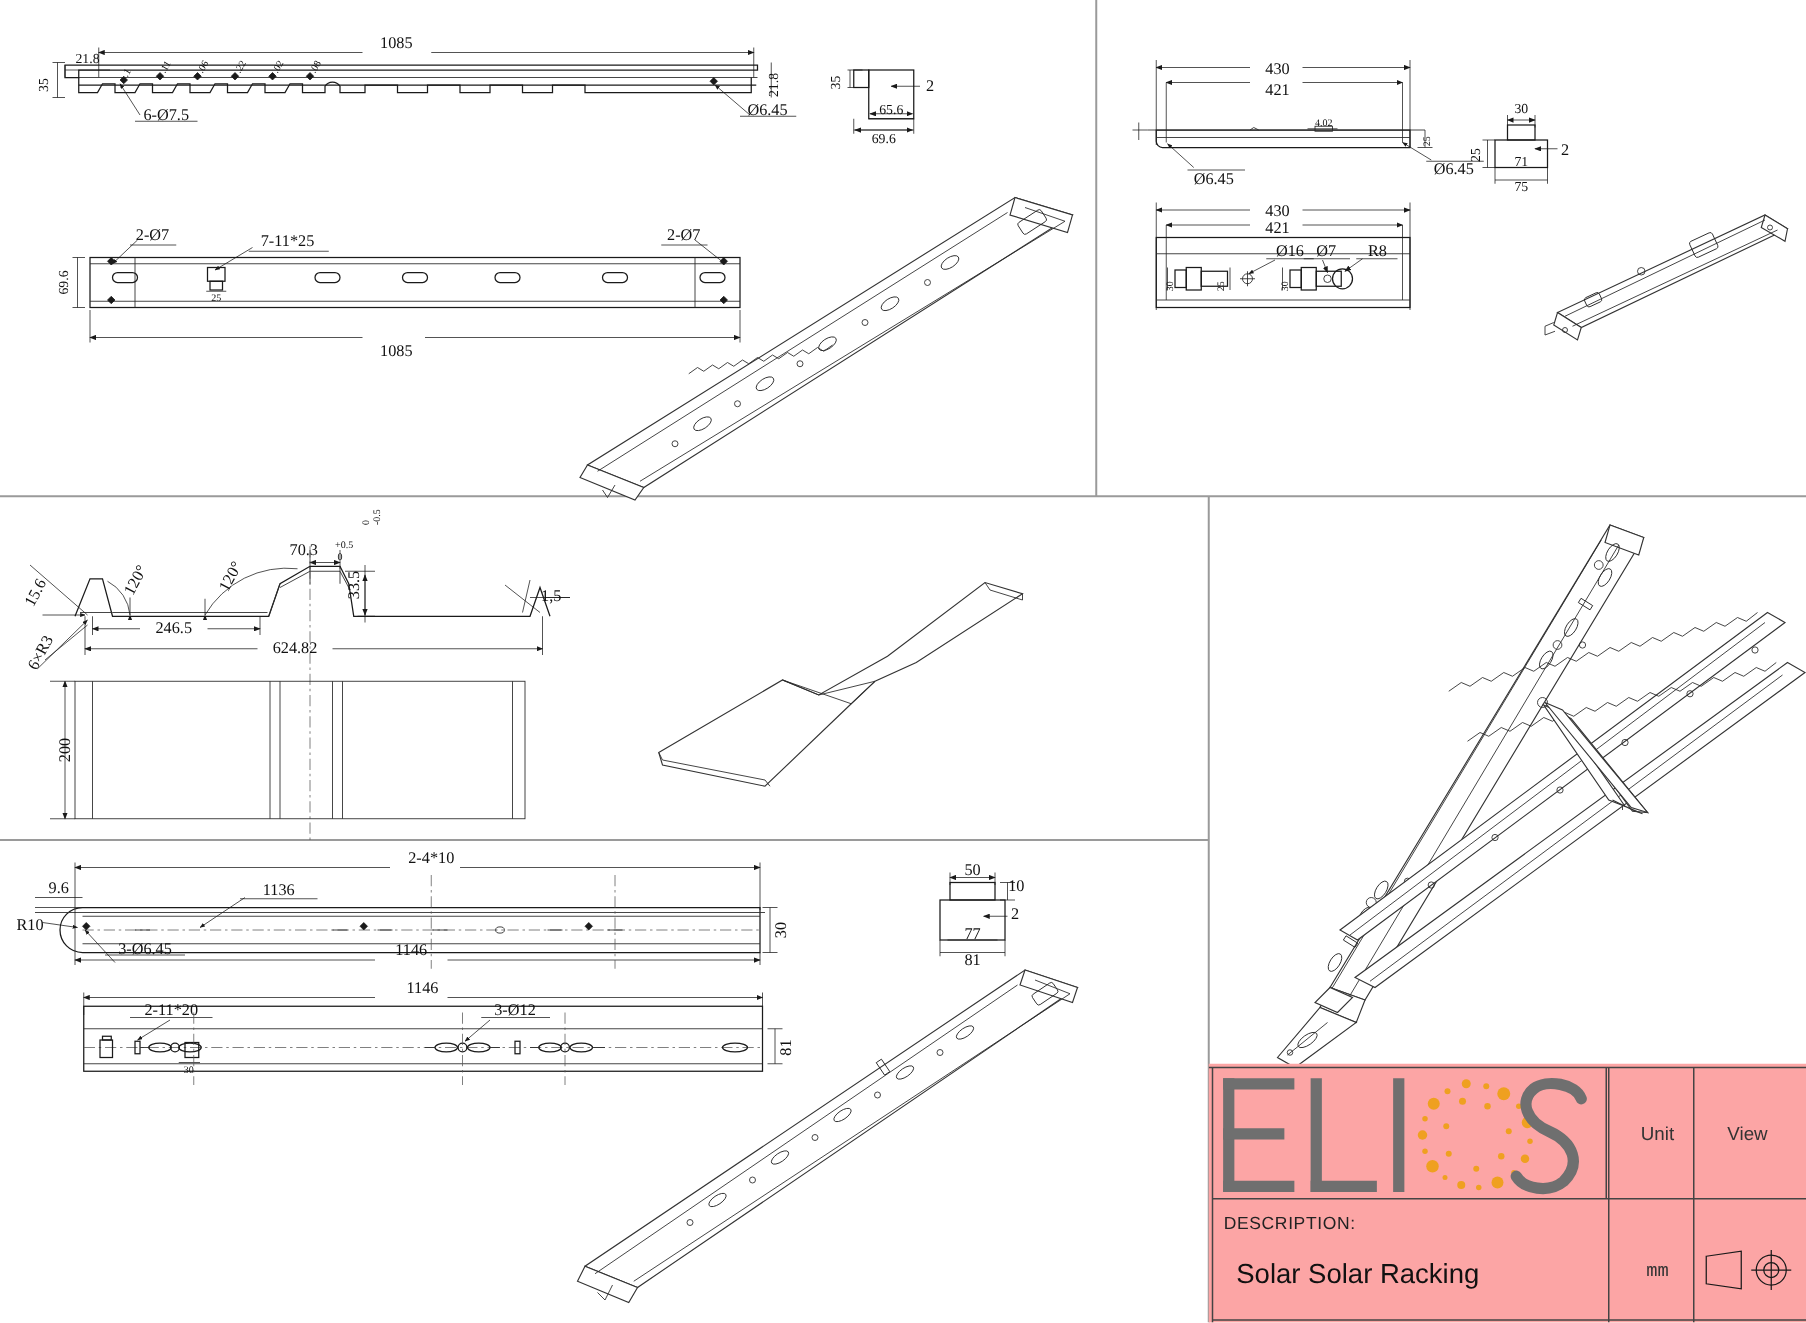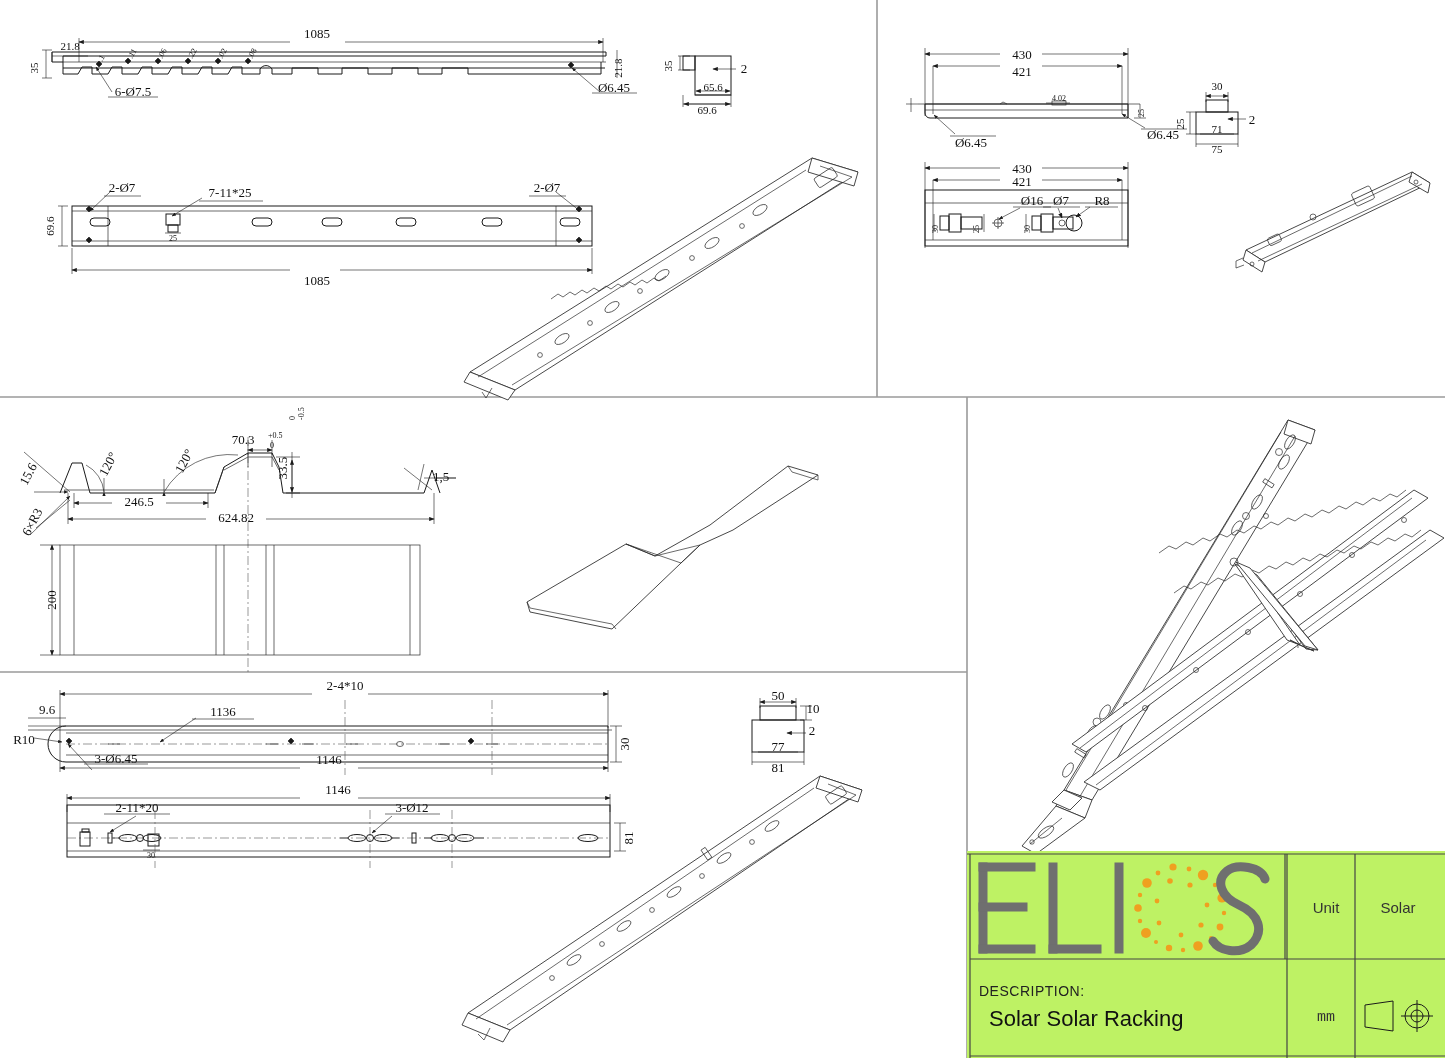--- a/index.html
+++ b/index.html
@@ -645,21 +645,21 @@
     <text class="dim-xs" x="151" y="858" text-anchor="middle">30</text>
     <text class="dim" x="633" y="838" text-anchor="middle" transform="rotate(-90 633 838)">81</text>
 
     <text class="dim" x="778" y="700" text-anchor="middle">50</text>
     <text class="dim" x="813" y="713" text-anchor="middle">10</text>
     <text class="dim" x="812" y="735" text-anchor="middle">2</text>
     <text class="dim" x="778" y="751" text-anchor="middle">77</text>
     <text class="dim" x="778" y="772" text-anchor="middle">81</text>
   </svg>
 
-  <div style="position:absolute;left:967px;top:851px;width:478px;height:207px;background:#bef264;">
+  <div style="position:absolute;left:967px;top:851px;width:478px;height:207px;background:#fca5a5;">
     <svg class="layer" viewBox="0 0 478 207" style="width:478px;height:207px;left:0;top:0;">
       <line class="tb-line" x1="0" y1="3" x2="478" y2="3"></line>
       <line class="tb-line" x1="3" y1="3" x2="3" y2="207"></line>
       <line class="tb-line" x1="3" y1="108" x2="478" y2="108"></line>
       <line class="tb-line" x1="318" y1="3" x2="318" y2="108"></line>
       <line class="tb-line" x1="320" y1="3" x2="320" y2="207"></line>
       <line class="tb-line" x1="388" y1="3" x2="388" y2="207"></line>
       <line class="tb-line" x1="3" y1="205" x2="478" y2="205"></line>
     </svg>
 
@@ -709,23 +709,23 @@
         <circle cx="182" cy="40" r="2.4"></circle>
       </g>
 
       <g class="logo-letter" style="stroke-linecap:round;">
         <path d="M290 18 C286 6, 262 2, 252 10 C240 20, 246 36, 264 44
                  C284 53, 290 70, 276 84 C264 94, 244 90, 238 80"></path>
       </g>
     </svg>
 
     <div style="position:absolute;left:329px;top:48px;width:60px;text-align:center;font-size:15px;color:#333;">Unit</div>
-    <div style="position:absolute;left:392px;top:48px;width:78px;text-align:center;font-size:15px;color:#333;">Solar</div>
-
-    <div style="position:absolute;left:12px;top:132px;font-size:14px;color:#222;letter-spacing:0.5px;">DESCRIPTION:</div>
+    <div style="position:absolute;left:392px;top:48px;width:78px;text-align:center;font-size:15px;color:#333;">View</div>
+
+    <div style="position:absolute;left:12px;top:119px;font-size:14px;color:#222;letter-spacing:0.5px;">DESCRIPTION:</div>
     <div style="position:absolute;left:22px;top:155px;font-size:22px;color:#111;">Solar Solar Racking</div>
 
     <div style="position:absolute;left:329px;top:158px;width:60px;text-align:center;font-size:15px;color:#333;font-family:Liberation Mono, monospace;">mm</div>
 
     <svg style="position:absolute;left:392px;top:140px;width:78px;height:50px;" viewBox="0 0 78 50">
       <path class="ln" d="M6 14 L34 10 L34 40 L6 36 Z"></path>
       <circle class="ln" cx="58" cy="25" r="12"></circle>
       <circle class="ln" cx="58" cy="25" r="6"></circle>
       <line class="ln" x1="42" y1="25" x2="74" y2="25"></line>
       <line class="ln" x1="58" y1="9" x2="58" y2="41"></line>

